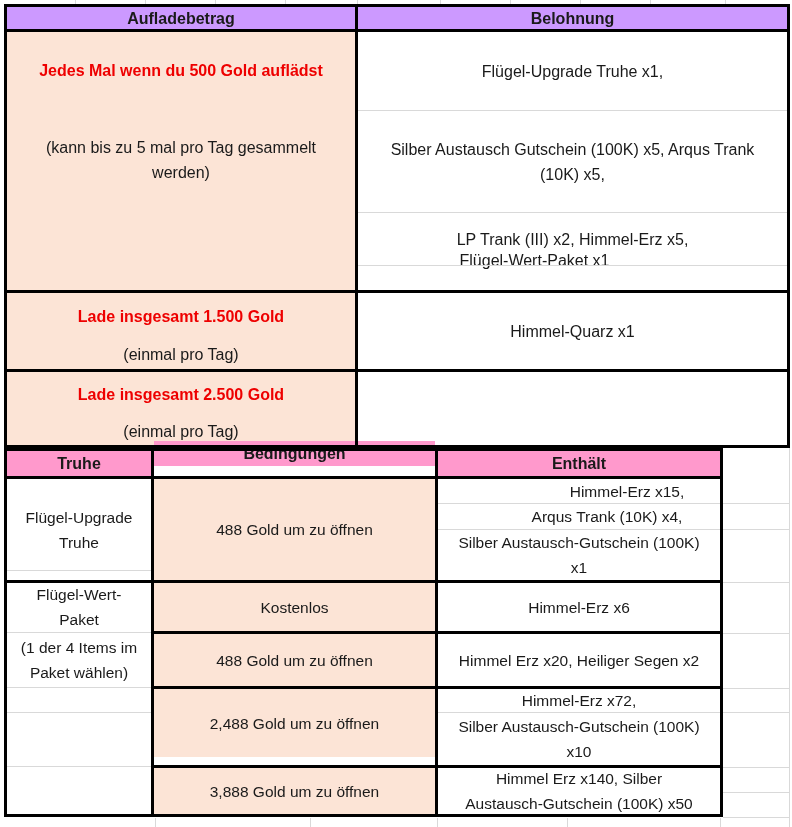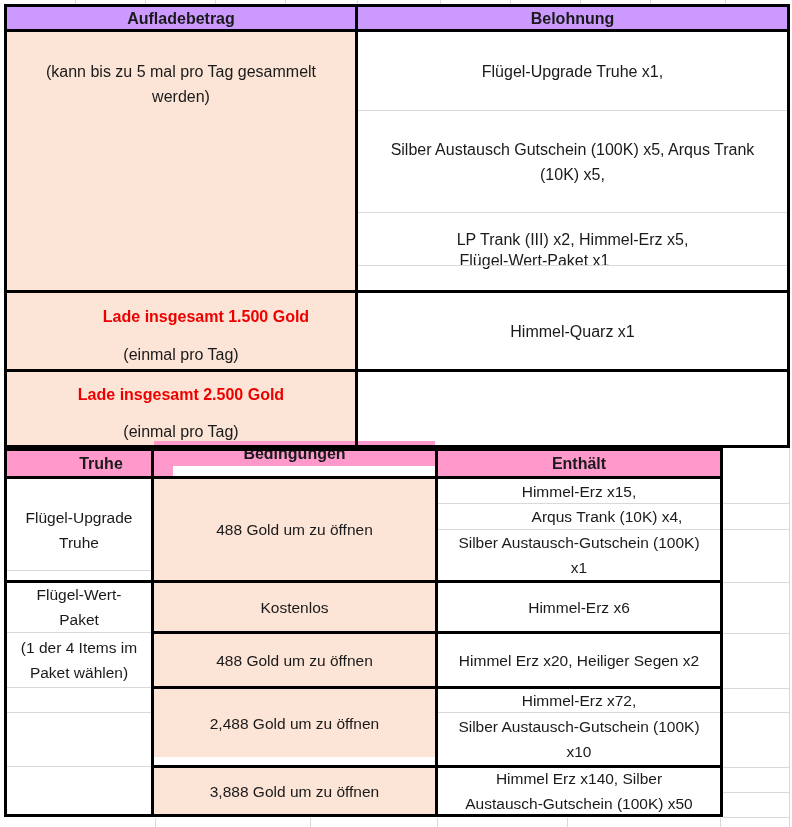--- a/index.html
+++ b/index.html
@@ -29,60 +29,63 @@
 </style>
 </head>
 <body>
 
 <div id="page">
 
   <div class="cell hdr purple" style="left:7px;top:7px;width:348px;height:22px;">Aufladebetrag</div>
   <div class="cell hdr purple" style="left:358px;top:7px;width:429px;height:22px;">Belohnung</div>
 
   <div class="cell stack peach" style="left:7px;top:32px;width:348px;height:258px;">
+    <div class="sub" style="height:76px;">
+      <span class="red">Jedes Mal wenn du 500 Gold auflädst</span>
+    </div>
     <div class="sub" style="height:104px;">
       <span class="w300">(kann bis zu 5 mal pro Tag gesammelt werden)</span>
     </div>
   </div>
 
   <div class="cell" style="left:358px;top:32px;width:429px;height:78px;">Flügel-Upgrade Truhe x1,</div>
   <div class="cell" style="left:358px;top:111px;width:429px;height:101px;">
     <span class="w400">Silber Austausch Gutschein (100K) x5, Arqus Trank (10K) x5,</span>
   </div>
   <div class="cell" style="left:358px;top:213px;width:429px;height:52px;">LP Trank (III) x2, Himmel-Erz x5,</div>
   <div class="cell" style="left:358px;top:248px;width:353px;height:24px;">Flügel-Wert-Paket x1</div>
 
   <div class="cell stack peach" style="left:7px;top:293px;width:348px;height:76px;">
-    <div class="sub" style="height:46px;padding-left:25px;">
+    <div class="sub" style="height:46px;">
       <span class="red">Lade insgesamt 1.500 Gold</span>
     </div>
     <div class="sub" style="height:30px;">
       <span>(einmal pro Tag)</span>
     </div>
   </div>
   <div class="cell" style="left:358px;top:293px;width:429px;height:76px;">Himmel-Quarz x1</div>
 
   <div class="cell stack peach" style="left:7px;top:372px;width:348px;height:73px;">
     <div class="sub" style="height:45px;">
       <span class="red">Lade insgesamt 2.500 Gold</span>
     </div>
     <div class="sub" style="height:28px;">
       <span>(einmal pro Tag)</span>
     </div>
   </div>
 
-  <div class="cell hdr pink" style="left:7px;top:451px;width:144px;height:25px;padding-left:22px;">Truhe</div>
+  <div class="cell hdr pink" style="left:7px;top:451px;width:144px;height:25px;">Truhe</div>
   <div class="cell hdr pink" style="left:154px;top:441px;width:281px;height:25px;">Bedingungen</div>
   <div class="cell hdr pink" style="left:438px;top:451px;width:282px;height:25px;">Enthält</div>
 
   <div class="cell small" style="left:7px;top:479px;width:144px;height:101px;">
     <span class="w140">Flügel-Upgrade Truhe</span>
   </div>
   <div class="cell peach small" style="left:154px;top:479px;width:281px;height:101px;">488 Gold um zu öffnen</div>
-  <div class="cell small" style="left:438px;top:479px;width:282px;height:24px;">Himmel-Erz x15,</div>
+  <div class="cell small" style="left:438px;top:479px;width:282px;height:24px;padding-left:48px;">Himmel-Erz x15,</div>
   <div class="cell small" style="left:438px;top:504px;width:282px;height:25px;padding-left:28px;">Arqus Trank (10K) x4,</div>
   <div class="cell small" style="left:438px;top:530px;width:282px;height:50px;">
     <span class="w250">Silber Austausch-Gutschein (100K) x1</span>
   </div>
 
   <div class="cell small" style="left:7px;top:583px;width:144px;height:48px;">
     <span class="w108">Flügel-Wert-Paket</span>
   </div>
   <div class="cell peach small" style="left:154px;top:583px;width:281px;height:48px;">Kostenlos</div>
   <div class="cell small" style="left:438px;top:583px;width:282px;height:48px;">Himmel-Erz x6</div>

